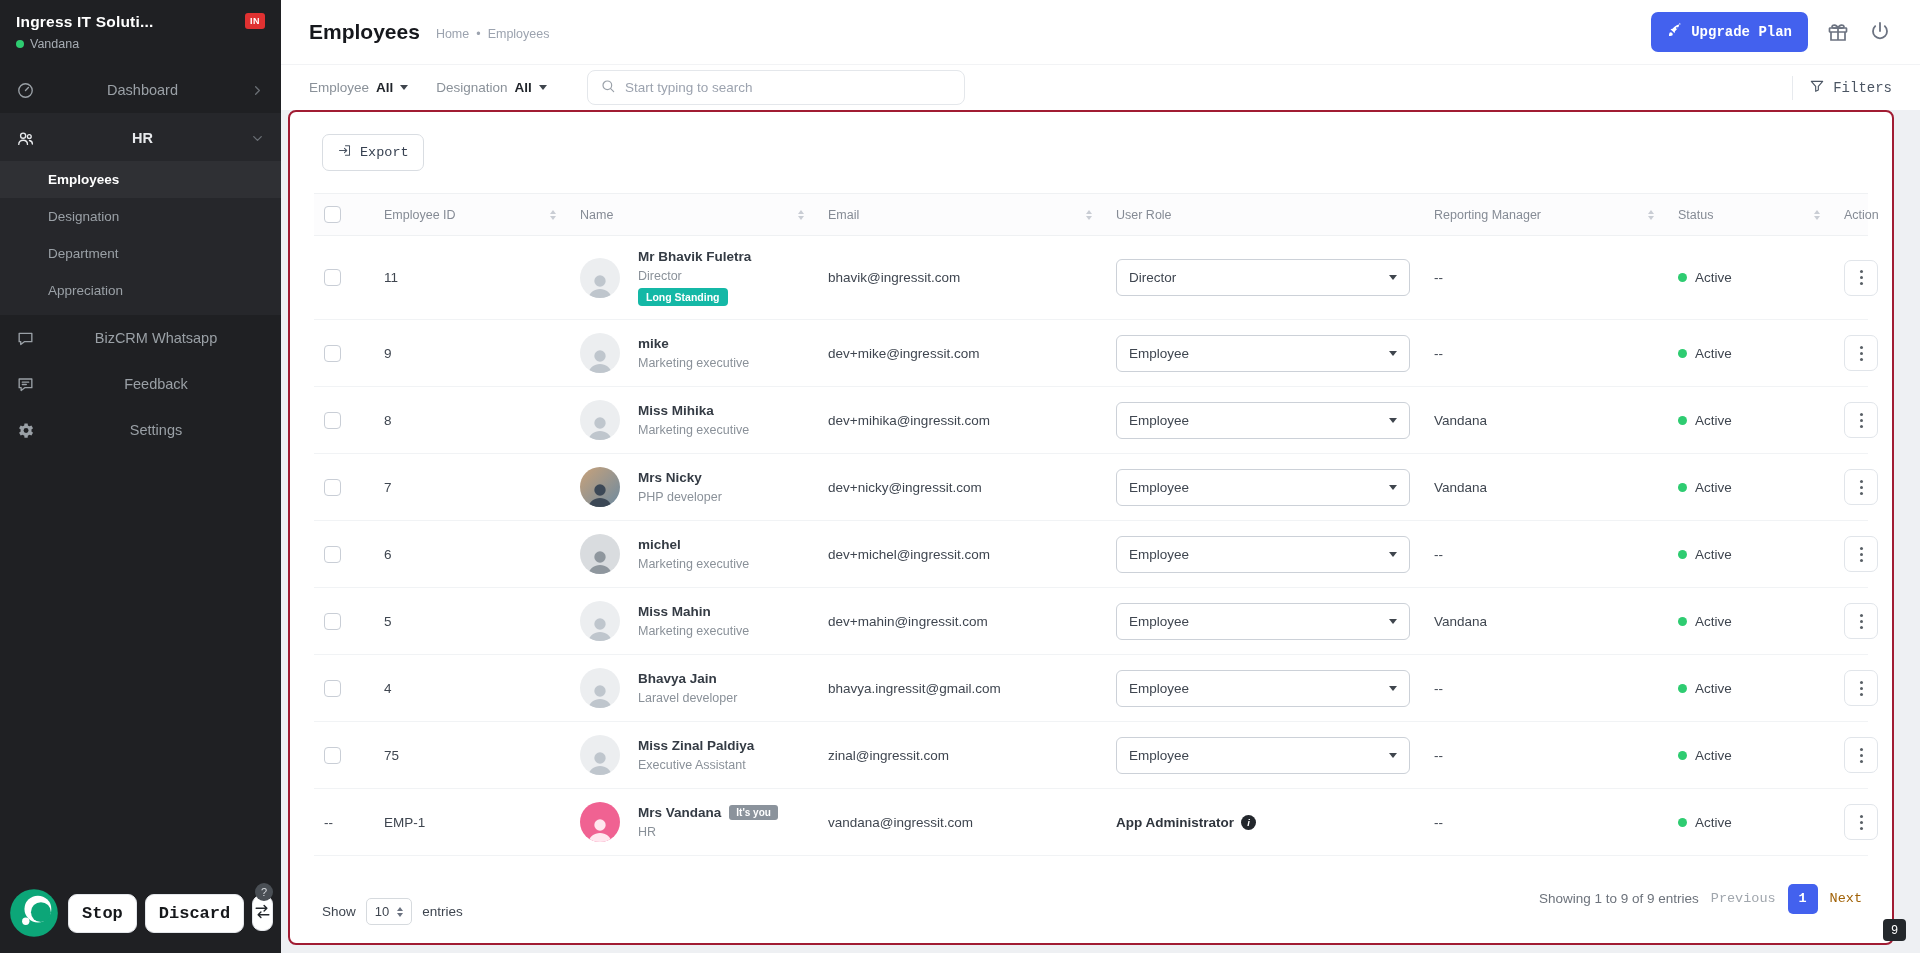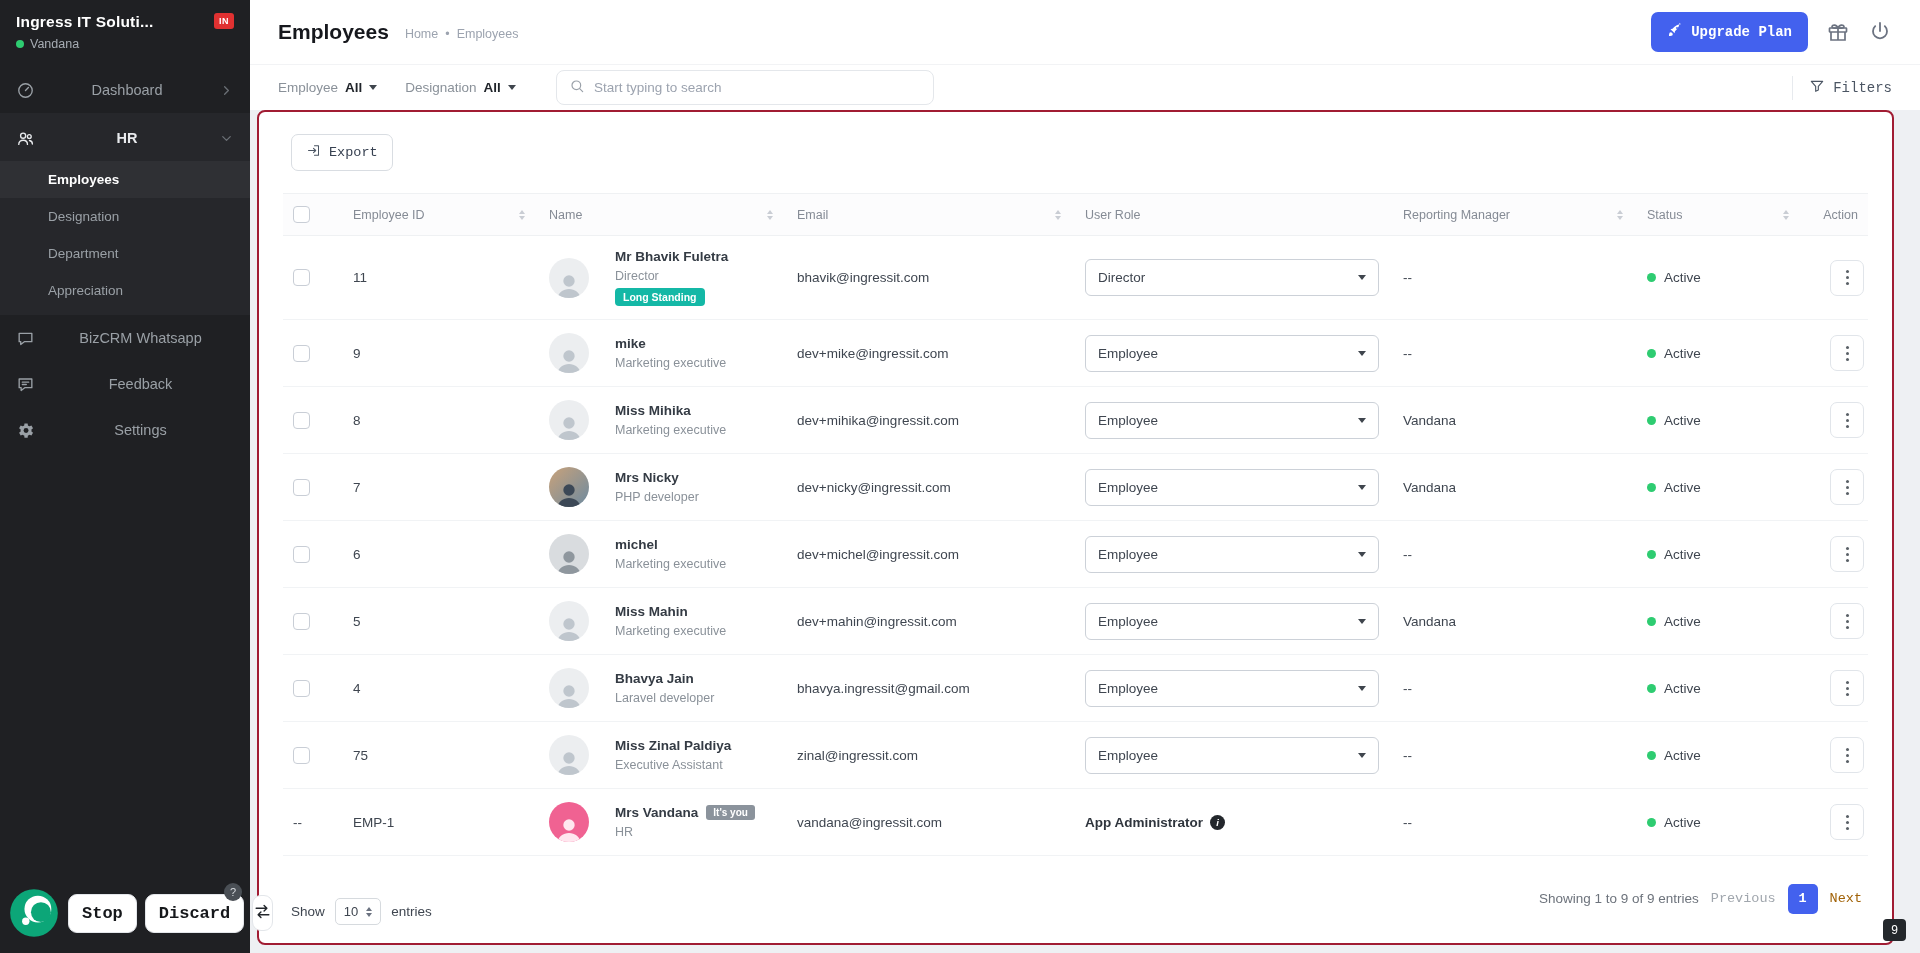--- a/index.html
+++ b/index.html
@@ -2,21 +2,21 @@
 <html><head>
 <meta charset="utf-8">
 <title>Employees</title>
 <style>
   * { box-sizing: border-box; margin: 0; padding: 0; }
   html,body { width:1920px; height:953px; overflow:hidden; }
   body { font-family:"Liberation Sans", sans-serif; font-size:14px; color:#374151; background:#eef0f3; display:flex; }
   button { font-family:Liberation Mono, monospace; }
 
   
-  .sidebar { width:250px; flex:none; background:#1f2023; color:#9aa0a6; display:flex; flex-direction:column; position:relative; }
+  .sidebar { width:281px; flex:none; background:#1f2023; color:#9aa0a6; display:flex; flex-direction:column; position:relative; }
   .org { padding:13px 16px 10px; display:flex; align-items:flex-start; }
   .org-name { color:#fff; font-size:15.5px; font-weight:700; letter-spacing:.2px; white-space:nowrap; }
   .org-user { display:flex; align-items:center; gap:6px; margin-top:6px; font-size:12.5px; color:#a7adb4; }
   .online-dot { width:8px; height:8px; border-radius:50%; background:#2ecc71; display:inline-block; }
   .org-logo { margin-left:auto; background:#e03131; color:#fff; font-size:9px; font-weight:700; padding:3px 5px; border-radius:3px; letter-spacing:.5px; }
 
   nav { margin-top:6px; }
   .nav-item { display:flex; align-items:center; gap:12px; height:46px; padding:0 16px; font-size:14.5px; cursor:pointer;text-align:center; }
   .nav-icon { width:19px; height:19px; flex:none; display:inline-flex; }
   .nav-icon svg { width:100%; height:100%; }
@@ -74,21 +74,21 @@
   .th-inner { display:flex; align-items:center; justify-content:space-between; }
   .sorter { display:inline-flex; flex-direction:column; gap:2px; margin-left:8px; }
   .sorter i { width:0; height:0; border-left:3.5px solid transparent; border-right:3.5px solid transparent; }
   .sorter .up { border-bottom:4px solid #c9cdd4; }
   .sorter .down { border-top:4px solid #c9cdd4; }
   tbody td { padding:13px 10px 13px 14px; border-bottom:1px solid #f1f3f5; font-size:13.5px; color:#3f4650; }
   .col-select { padding-left:10px !important; }
   input[type=checkbox] { appearance:none; -webkit-appearance:none; width:17px; height:17px; border:1.5px solid #c9ced6; border-radius:4px; background:#fff; cursor:pointer; display:block; }
   .noselect { color:#3f4650; }
 
-  .name-wrap { display:flex; align-items:center; gap:26px; }
+  .name-wrap { display:flex; align-items:center; gap:18px; }
   .avatar { width:40px; height:40px; border-radius:50%; overflow:hidden; display:flex; align-items:flex-end; justify-content:center; flex:none; }
   .avatar svg { width:34px; height:34px; display:block; margin-bottom:-4px; fill:currentColor; }
   .av-gray   { background:#eceef0; color:#bfc6cd; }
   .av-photo  { background:linear-gradient(135deg,#c9a27a,#6d8aa0); color:#3c4856; }
   .av-photo2 { background:#d9dcdf; color:#8f979e; }
   .av-pink   { background:#f06292; color:#ffe7ef; }
   .name-col { display:flex; flex-direction:column; align-items:flex-start; gap:5px; min-width:0; }
   .name-line { display:flex; align-items:center; gap:8px; }
   .emp-name { font-size:13.5px; font-weight:600; color:#343b44; white-space:nowrap; }
   .designation { font-size:12.5px; color:#8a9199; }

